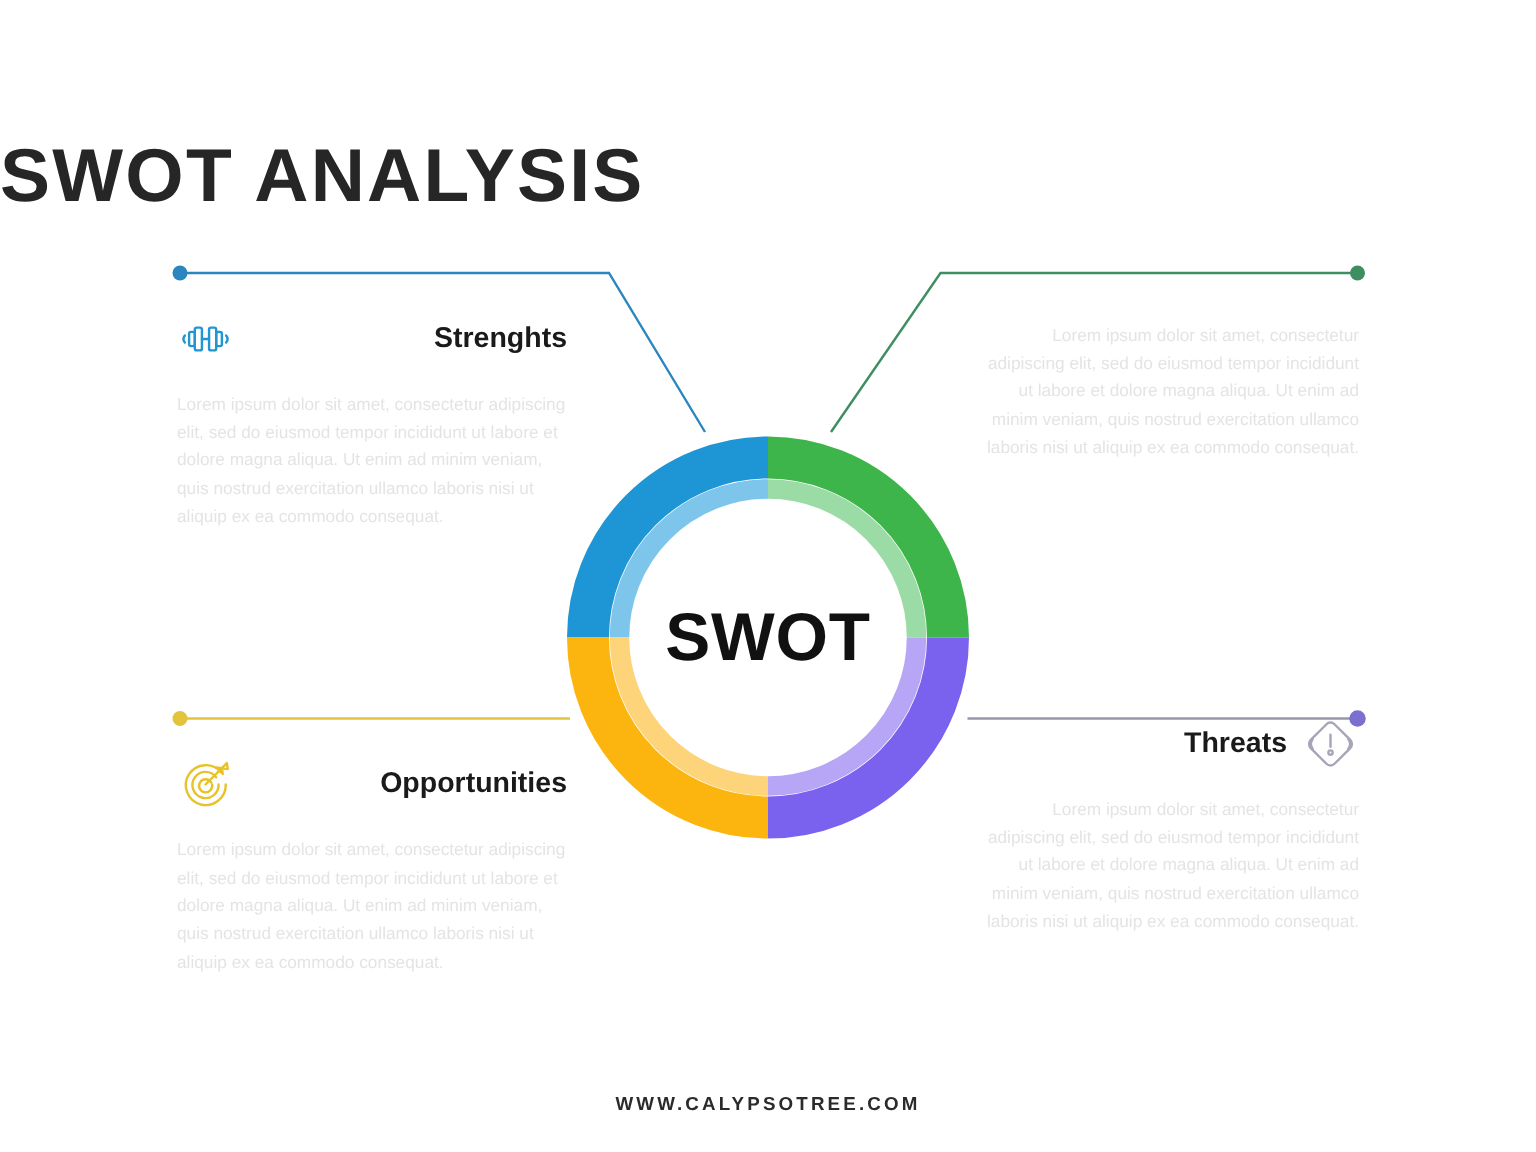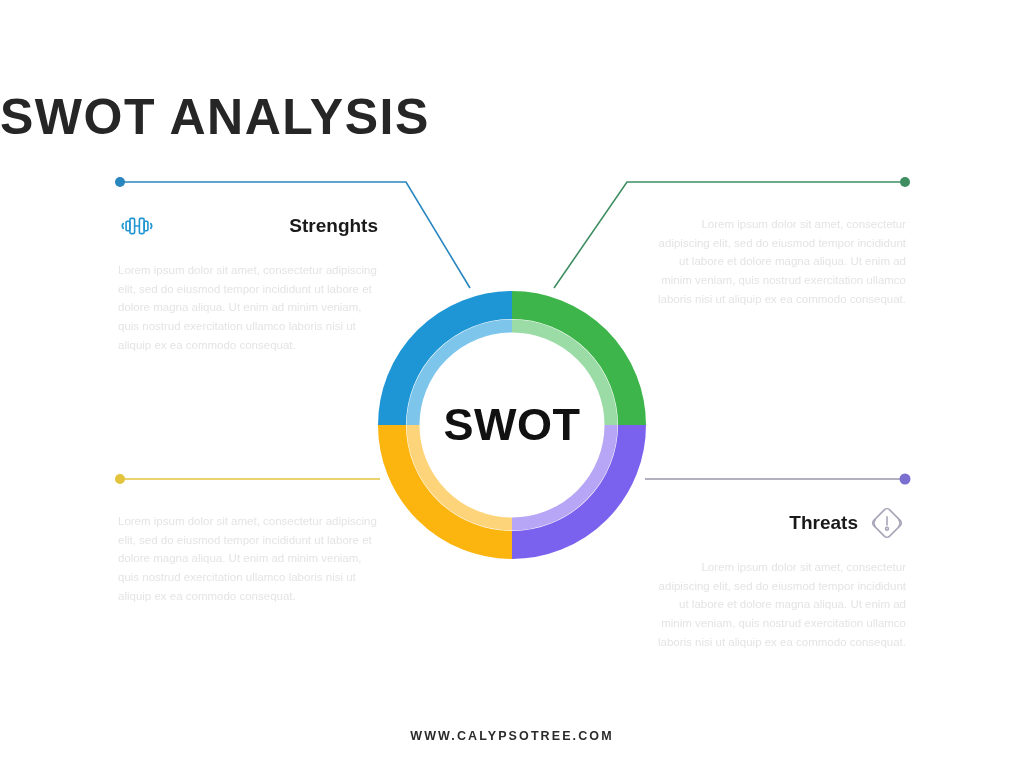--- a/index.html
+++ b/index.html
@@ -83,21 +83,21 @@
   
   #quadrant-weaknesses, #quadrant-threats {
     left: 648px;
     width: 258px;
     text-align: right;
   }
   #quadrant-weaknesses .q-head, #quadrant-threats .q-head {
     justify-content: flex-end;
   }
   #quadrant-weaknesses { top: 203px; }
-  #quadrant-threats { top: 500px; }
+  #quadrant-threats { top: 473px; }
 
   
   #donut {
     position: absolute;
     left: 370px;
     top: 283px;
     width: 284px;
     height: 284px;
   }
   #donut-center-label {
@@ -194,20 +194,33 @@
     <div class="q-title">Strenghts</div>
   </div>
   <div class="q-body">Lorem ipsum dolor sit amet, consectetur adipiscing elit, sed do eiusmod tempor incididunt ut labore et dolore magna aliqua. Ut enim ad minim veniam, quis nostrud exercitation ullamco laboris nisi ut aliquip ex ea commodo consequat.</div>
 </div>
 
 <div class="quadrant" id="quadrant-weaknesses">
   <div class="q-body">Lorem ipsum dolor sit amet, consectetur adipiscing elit, sed do eiusmod tempor incididunt ut labore et dolore magna aliqua. Ut enim ad minim veniam, quis nostrud exercitation ullamco laboris nisi ut aliquip ex ea commodo consequat.</div>
 </div>
 
 <div class="quadrant" id="quadrant-opportunities">
+  <div class="q-head">
+    <svg class="q-icon" viewBox="0 0 40 40">
+      <g fill="none" stroke="#E8C22A" stroke-width="1.7" stroke-linecap="round" stroke-linejoin="round">
+        <path d="M31 11.5 A 14 14 0 1 0 34.2 20"></path>
+        <path d="M27.5 15 A 9.2 9.2 0 1 0 29.2 20"></path>
+        <path d="M24 18.5 A 4.6 4.6 0 1 0 24.6 20"></path>
+        <line x1="20" y1="20" x2="31.5" y2="8.5"></line>
+        <path d="M27.5 8 l4 0.6 l0.6 4"></path>
+        <path d="M31.5 8.5 l3.5 -3.5 l0.6 4.2 l-4.1 -0.7"></path>
+      </g>
+    </svg>
+    <div class="q-title">Opportunities</div>
+  </div>
   <div class="q-body">Lorem ipsum dolor sit amet, consectetur adipiscing elit, sed do eiusmod tempor incididunt ut labore et dolore magna aliqua. Ut enim ad minim veniam, quis nostrud exercitation ullamco laboris nisi ut aliquip ex ea commodo consequat.</div>
 </div>
 
 <div class="quadrant" id="quadrant-threats">
   <div class="q-head">
     <div class="q-title">Threats</div>
     <svg class="q-icon" viewBox="0 0 40 40">
       <g fill="none" stroke="#A9A5B8" stroke-width="1.7" stroke-linecap="round" stroke-linejoin="round">
         <rect x="8.2" y="8.2" width="23.6" height="23.6" rx="4" transform="rotate(45 20 20)"></rect>
         <line x1="20" y1="13.5" x2="20" y2="22"></line>

